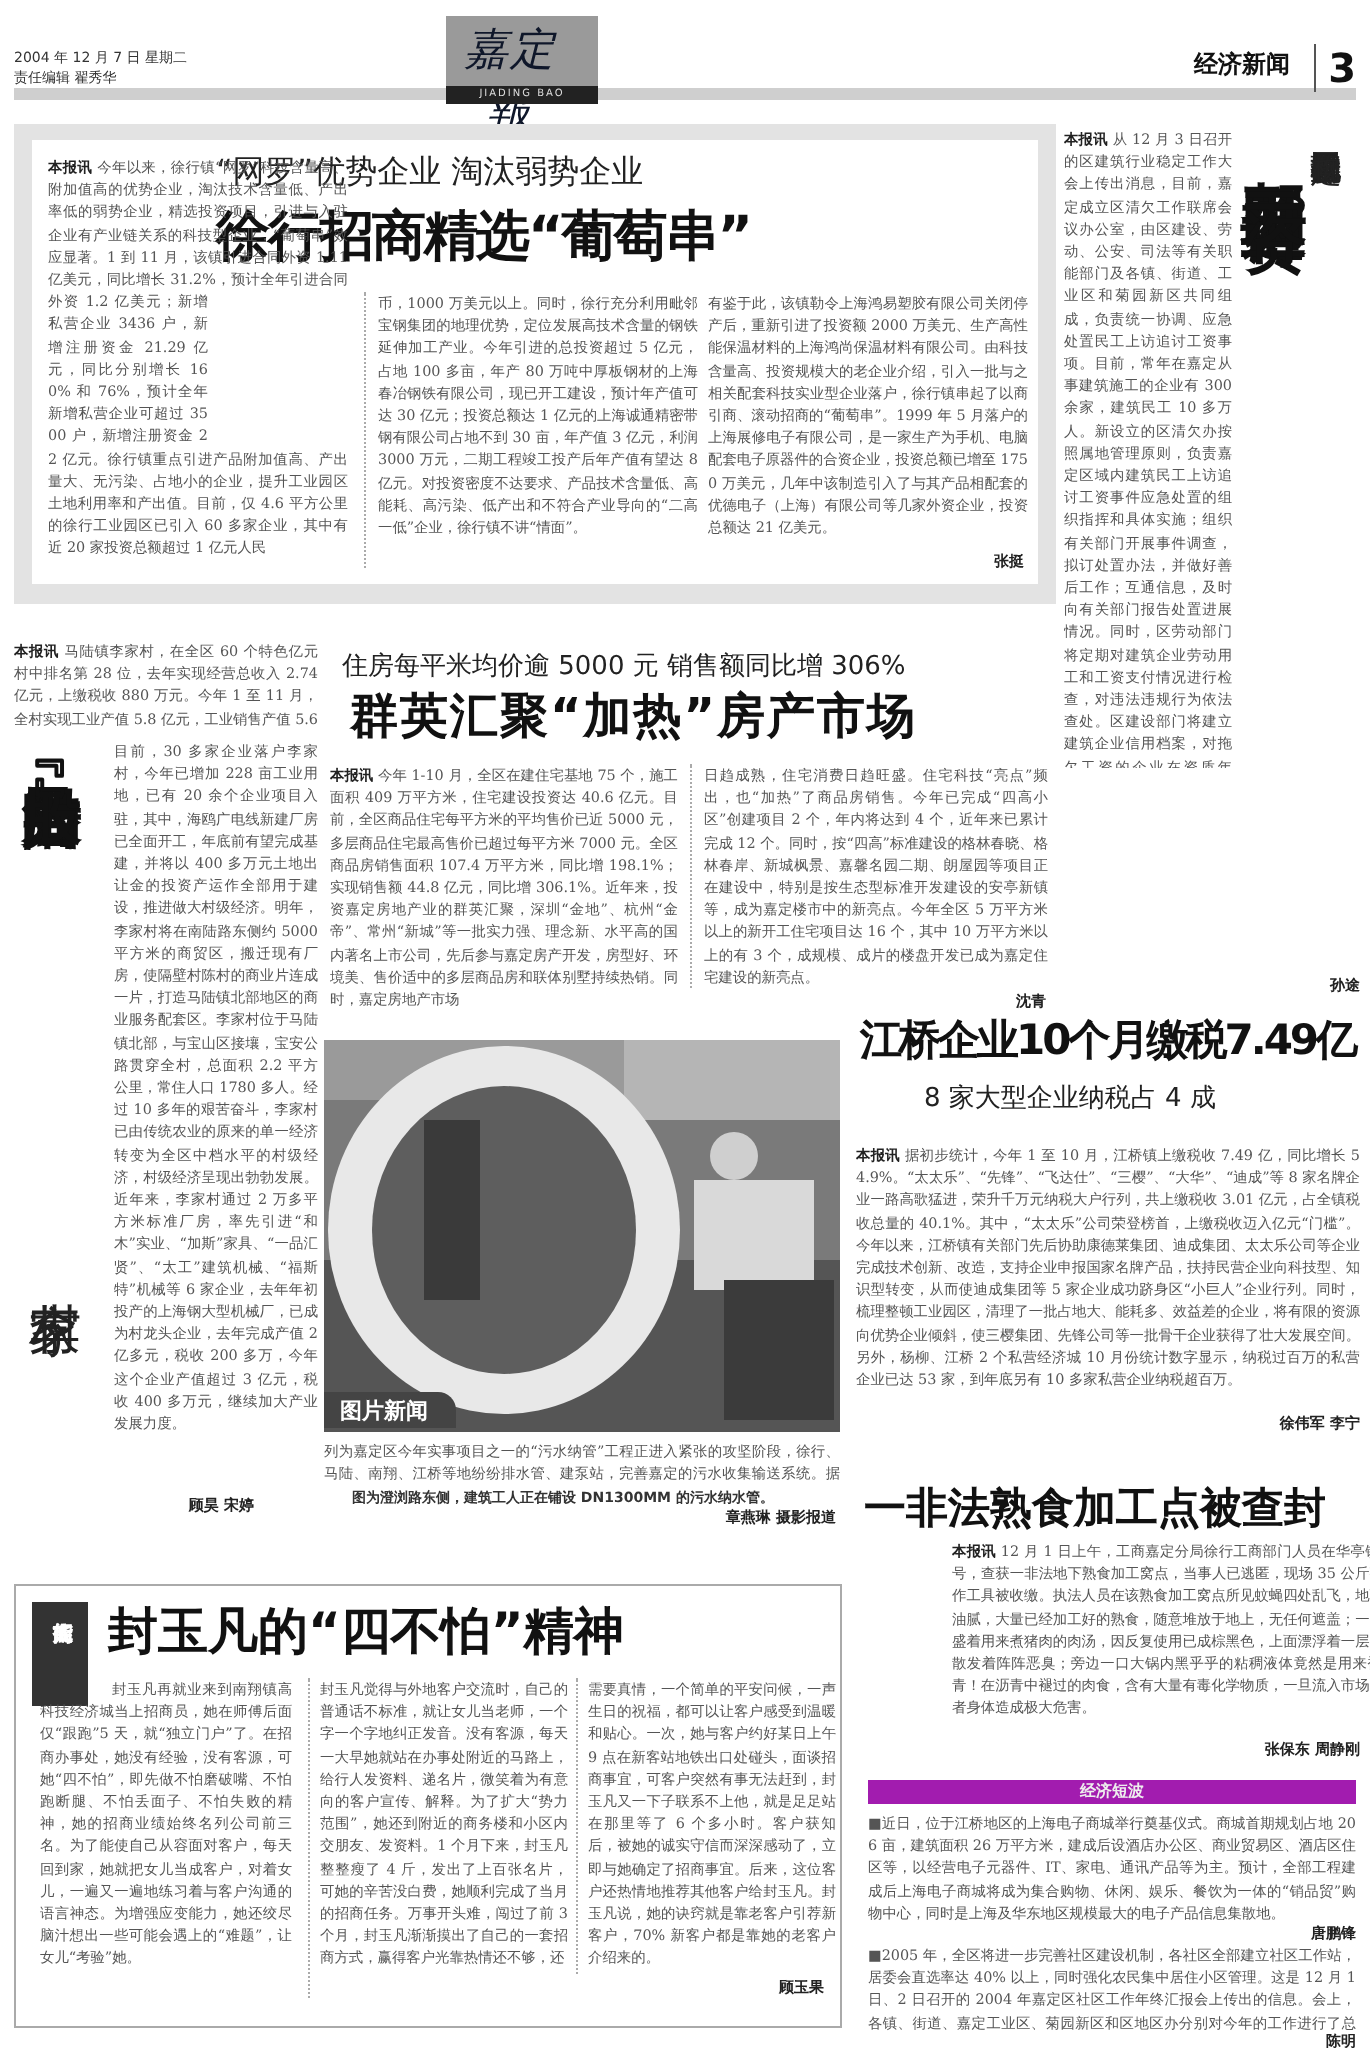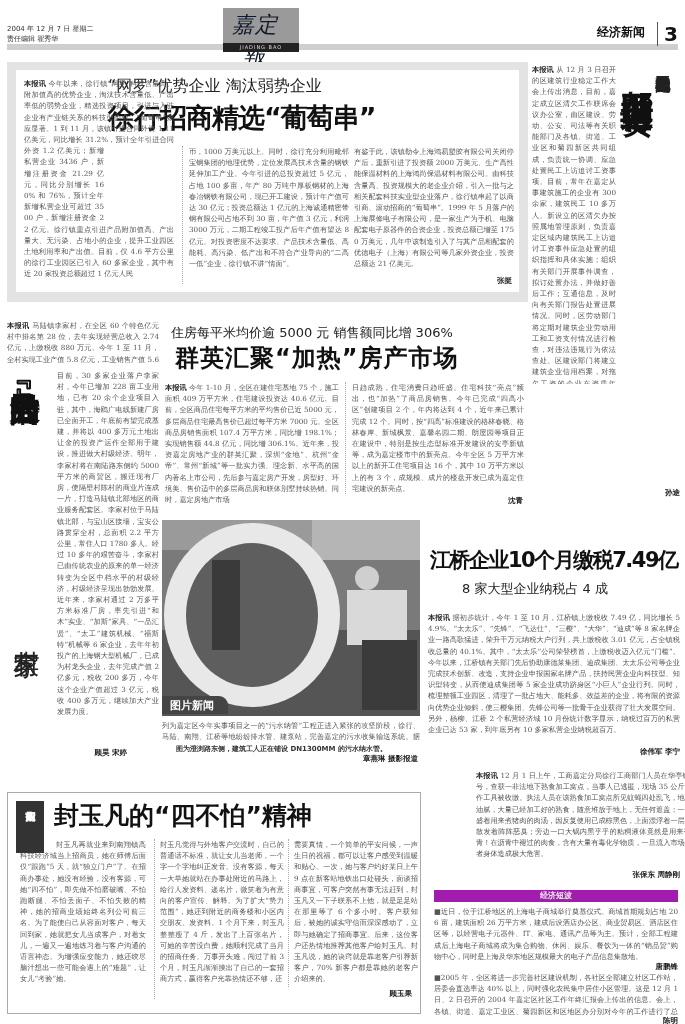--- a/index.html
+++ b/index.html
@@ -112,30 +112,31 @@
       <span style="position:absolute;left:8px;top:2px;color:#fff;font-weight:bold;font-size:11px;">图片新闻</span>
     </div>
   </div>
   <div class="abs body-text" style="left:0;top:200px;width:258px;height:23px;overflow:hidden;">
     <span>列为嘉定区今年实事项目之一的“污水纳管”工程正进入紧张的攻坚阶段，徐行、马陆、南翔、江桥等地纷纷排水管、建泵站，完善嘉定的污水收集输送系统。据估计，到年底，嘉定 80% 的污水可以就地处理，防止污染。</span>
   </div>
   <div class="abs" style="left:14px;top:224px;font-size:7px;font-weight:bold;color:#333;white-space:nowrap;">图为澄浏路东侧，建筑工人正在铺设 DN1300MM 的污水纳水管。</div>
   <div class="abs byline" style="left:150px;top:234px;width:106px;">章燕琳  摄影报道</div>
 </div>
 
-<div class="abs" style="left:428px;top:540px;width:254px;height:290px;">
+<div class="abs" style="left:428px;top:500px;width:254px;height:290px;">
   <div class="abs headline-main" style="left:2px;top:6px;font-size:21px;letter-spacing:-1.5px;">江桥企业10个月缴税7.49亿</div>
   <div class="abs headline-sub" style="left:34px;top:40px;font-size:13px;">8 家大型企业纳税占 4 成</div>
   <div class="abs body-text" style="left:0;top:72px;width:252px;height:134px;overflow:hidden;">
     <b style="color:#222">本报讯</b>&nbsp;<span>据初步统计，今年 1 至 10 月，江桥镇上缴税收 7.49 亿，同比增长 54.9%。“太太乐”、“先锋”、“飞达仕”、“三樱”、“大华”、“迪成”等 8 家名牌企业一路高歌猛进，荣升千万元纳税大户行列，共上缴税收 3.01 亿元，占全镇税收总量的 40.1%。其中，“太太乐”公司荣登榜首，上缴税收迈入亿元“门槛”。今年以来，江桥镇有关部门先后协助康德莱集团、迪成集团、太太乐公司等企业完成技术创新、改造，支持企业申报国家名牌产品，扶持民营企业向科技型、知识型转变，从而使迪成集团等 5 家企业成功跻身区“小巨人”企业行列。同时，梳理整顿工业园区，清理了一批占地大、能耗多、效益差的企业，将有限的资源向优势企业倾斜，使三樱集团、先锋公司等一批骨干企业获得了壮大发展空间。另外，杨柳、江桥 2 个私营经济城 10 月份统计数字显示，纳税过百万的私营企业已达 53 家，到年底另有 10 多家私营企业纳税超百万。</span>
   </div>
   <div class="abs byline" style="left:180px;top:207px;width:72px;">徐伟军  李宁</div>
 </div>
 
 <div class="abs" style="left:428px;top:740px;width:254px;height:150px;">
+  <div class="abs headline-main" style="left:4px;top:0;font-size:21px;letter-spacing:0;">一非法熟食加工点被查封</div>
   <div class="abs body-text" style="left:0;top:30px;width:252px;height:100px;overflow:hidden;margin-left:48px;">
     <b style="color:#222">本报讯</b>&nbsp;<span>12 月 1 日上午，工商嘉定分局徐行工商部门人员在华亭镇幽行村 175 号，查获一非法地下熟食加工窝点，当事人已逃匿，现场 35 公斤熟食及一批制作工具被收缴。执法人员在该熟食加工窝点所见蚊蝇四处乱飞，地下、桌上满是油腻，大量已经加工好的熟食，随意堆放于地上，无任何遮盖；一口不锈钢桶内盛着用来煮猪肉的肉汤，因反复使用已成棕黑色，上面漂浮着一层白色的泡沫，散发着阵阵恶臭；旁边一口大锅内黑乎乎的粘稠液体竟然是用来褪去猪毛的沥青！在沥青中褪过的肉食，含有大量有毒化学物质，一旦流入市场，无疑对食用者身体造成极大危害。</span>
   </div>
   <div class="abs byline" style="left:170px;top:130px;width:82px;">张保东  周静刚</div>
 </div>
 
 <div class="abs" style="left:434px;top:890px;width:244px;height:132px;">
   <div class="brief-bar">经济短波</div>
   <div class="body-text" style="margin-top:4px;height:56px;overflow:hidden;">■<span>近日，位于江桥地区的上海电子商城举行奠基仪式。商城首期规划占地 206 亩，建筑面积 26 万平方米，建成后设酒店办公区、商业贸易区、酒店区住区等，以经营电子元器件、IT、家电、通讯产品等为主。预计，全部工程建成后上海电子商城将成为集合购物、休闲、娱乐、餐饮为一体的“销品贸”购物中心，同时是上海及华东地区规模最大的电子产品信息集散地。</span></div>
   <div class="byline">唐鹏锋</div>

